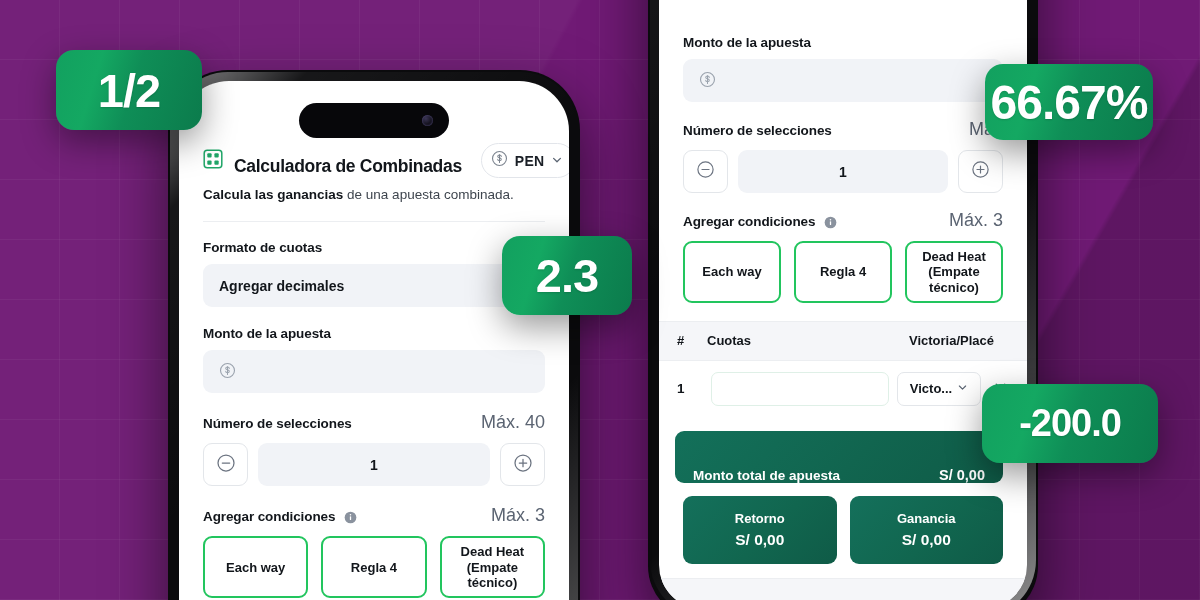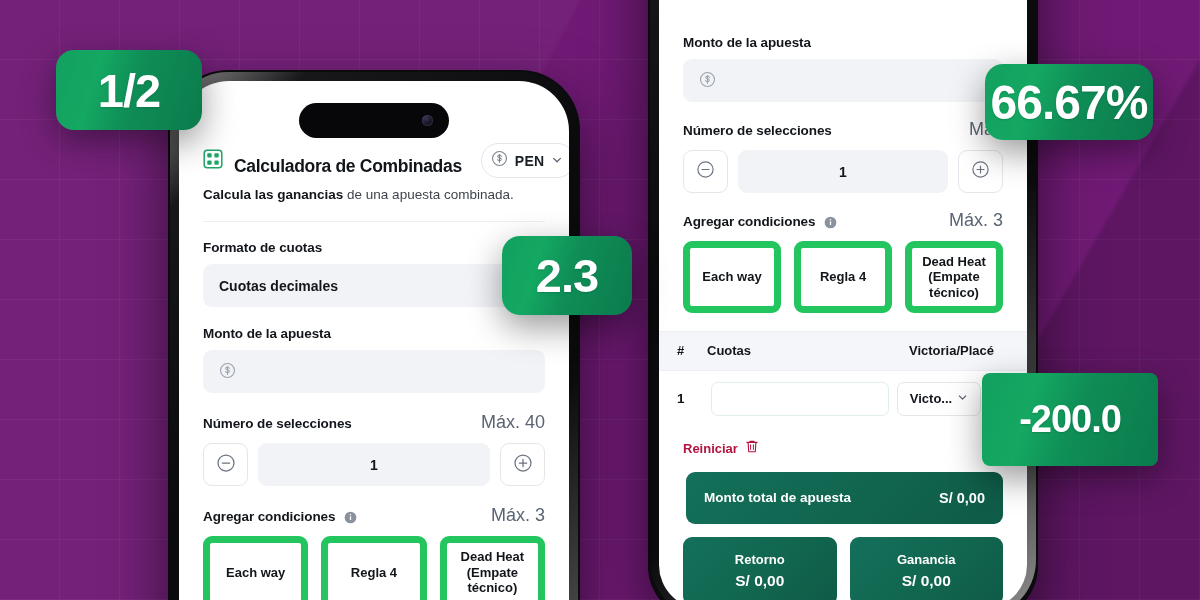--- a/index.html
+++ b/index.html
@@ -162,21 +162,21 @@
   }
 
   .info-dot {
     display:inline-flex; vertical-align: middle; margin-left: 5px;
   }
 
   .cond-row { margin-top: 10px; display: flex; gap: 13px; }
   .cond-btn {
     flex: 1 1 0;
     min-height: 47px;
-    border: 7px solid #22c55e; border-radius: 9px;
+    border: 2px solid #22c55e; border-radius: 9px;
     background: #fff;
     display:flex; align-items:center; justify-content:center;
     text-align: center;
     font-size: 13px; font-weight: 700; color: #12161b;
     line-height: 1.18;
     padding: 6px 4px;
   }
   .cond-btn.multiline { text-align: center; }
 
   
@@ -213,25 +213,25 @@
     font-size: 13px; font-weight: 700; color:#12161b;
   }
   .cell-x {
     width: 22px; display:flex; align-items:center; justify-content:center;
   }
 
   .reset-row { padding: 12px 24px 0 24px; display:flex; align-items:center; gap:7px; }
   .reset-link { font-size: 13px; font-weight: 700; color: #b4133f; }
 
   .total-bar {
-    margin: 14px 24px 0 27px;
+    margin: 14px 24px 0 16px;
     height: 52px;
     border-radius: 9px;
     background: linear-gradient(135deg, #13705a 0%, #11654f 55%, #0f5b47 100%);
-    display:flex; align-items:center; justify-content: space-between;
+    display:flex; align-items:flex-end; justify-content: space-between;
     padding: 0 18px;
     color: #fff;
   }
   .total-label { font-size: 13.5px; font-weight: 700; }
   .total-value { font-size: 14.5px; font-weight: 700; }
 
   .results-row { margin: 13px 24px 0 24px; display:flex; gap: 13px; }
   .result-card {
     flex: 1 1 0; height: 68px;
     border-radius: 9px;
@@ -258,21 +258,21 @@
     color: #fff;
     display: flex; align-items: center; justify-content: center;
     font-weight: 700;
     letter-spacing: -1px;
     box-shadow: 0 12px 34px rgba(0,0,0,0.40);
     text-shadow: 0 1px 2px rgba(0,0,0,0.15);
   }
   #badge-half  { left: 56px;  top: 50px;  width: 146px; height: 80px;  font-size: 47px; }
   #badge-1p5   { left: 502px; top: 236px; width: 130px; height: 79px;  font-size: 47px; }
   #badge-pct   { left: 985px; top: 64px;  width: 168px; height: 76px;  font-size: 48px; }
-  #badge-neg   { left: 982px; top: 373px; width: 176px; height: 93px;  font-size: 38px; border-radius: 8px; }
+  #badge-neg   { left: 982px; top: 384px; width: 176px; height: 79px;  font-size: 38px; }
 </style>
 </head>
 <body>
 
 <div id="stage">
   <div id="grid-bg"></div>
   <div id="diag-sheen"></div>
   <div id="diag-sheen2"></div>
 
   <div class="phone" id="phone-right">
@@ -358,29 +358,20 @@
                 </svg>
             </span>
           </div>
           <div class="cell-x">
             <svg width="13" height="13" viewBox="0 0 14 14">
                 <path d="M2.4 2.4l9.2 9.2M11.6 2.4l-9.2 9.2" stroke="#454c57" stroke-width="1.25" stroke-linecap="round"></path>
               </svg>
           </div>
         </div>
 
-        <div class="reset-row">
-          <span class="reset-link">Reiniciar</span>
-          <span>
-            <svg width="14" height="15" viewBox="0 0 14 15">
-                <path d="M1.9 3.4h10.2M5 3.4V2.3h4v1.1M3.1 3.4l.6 9.4h6.6l.6-9.4" fill="none" stroke="#b4133f" stroke-width="1.1" stroke-linecap="round" stroke-linejoin="round"></path>
-                <path d="M5.6 5.8v4.6M8.4 5.8v4.6" stroke="#b4133f" stroke-width="1" stroke-linecap="round"></path>
-              </svg>
-          </span>
-        </div>
 
         <div class="total-bar">
           <div class="total-label">Monto total de apuesta</div>
           <div class="total-value">S/ 0,00</div>
         </div>
 
         <div class="results-row">
           <div class="result-card">
             <div class="result-label">Retorno</div>
             <div class="result-value">S/ 0,00</div>
@@ -431,21 +422,21 @@
             </span>
           </div>
           <div class="app-sub">
             <b>Calcula las ganancias</b><span> de una apuesta combinada.</span>
           </div>
           <div class="divider"></div>
         </div>
 
         <div class="app-body">
           <div class="fld-label">Formato de cuotas</div>
-          <div class="select-box">Cuotas decimales</div>
+          <div class="select-box">Agregar decimales</div>
 
           <div class="fld-label" style="margin-top:19px;">Monto de la apuesta</div>
           <div class="amount-box">
             <span>
               <svg width="17" height="17" viewBox="0 0 20 20">
                   <circle cx="10" cy="10" r="8.2" fill="none" stroke="#9aa2ad" stroke-width="1.3"></circle>
                   <path d="M10 5.3v9.4M12.1 7.6c0-1-1-1.6-2.1-1.6s-2.1.6-2.1 1.5c0 2 4.2 1.2 4.2 3.3 0 1-1 1.6-2.1 1.6s-2.1-.6-2.1-1.6" fill="none" stroke="#9aa2ad" stroke-width="1.2" stroke-linecap="round"></path>
                 </svg>
             </span>
           </div>

